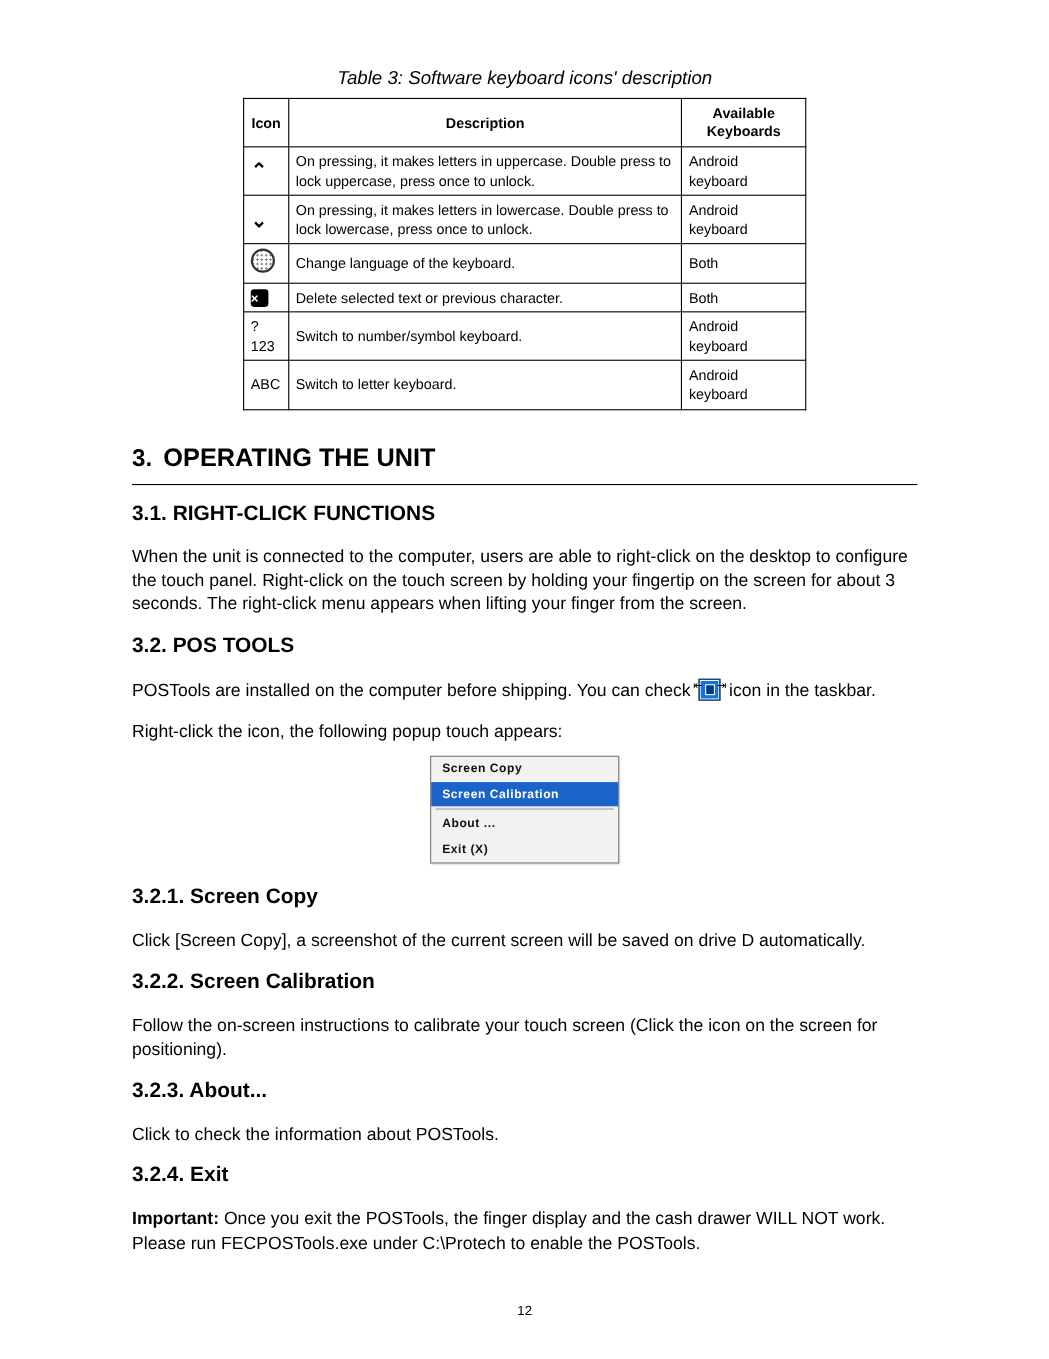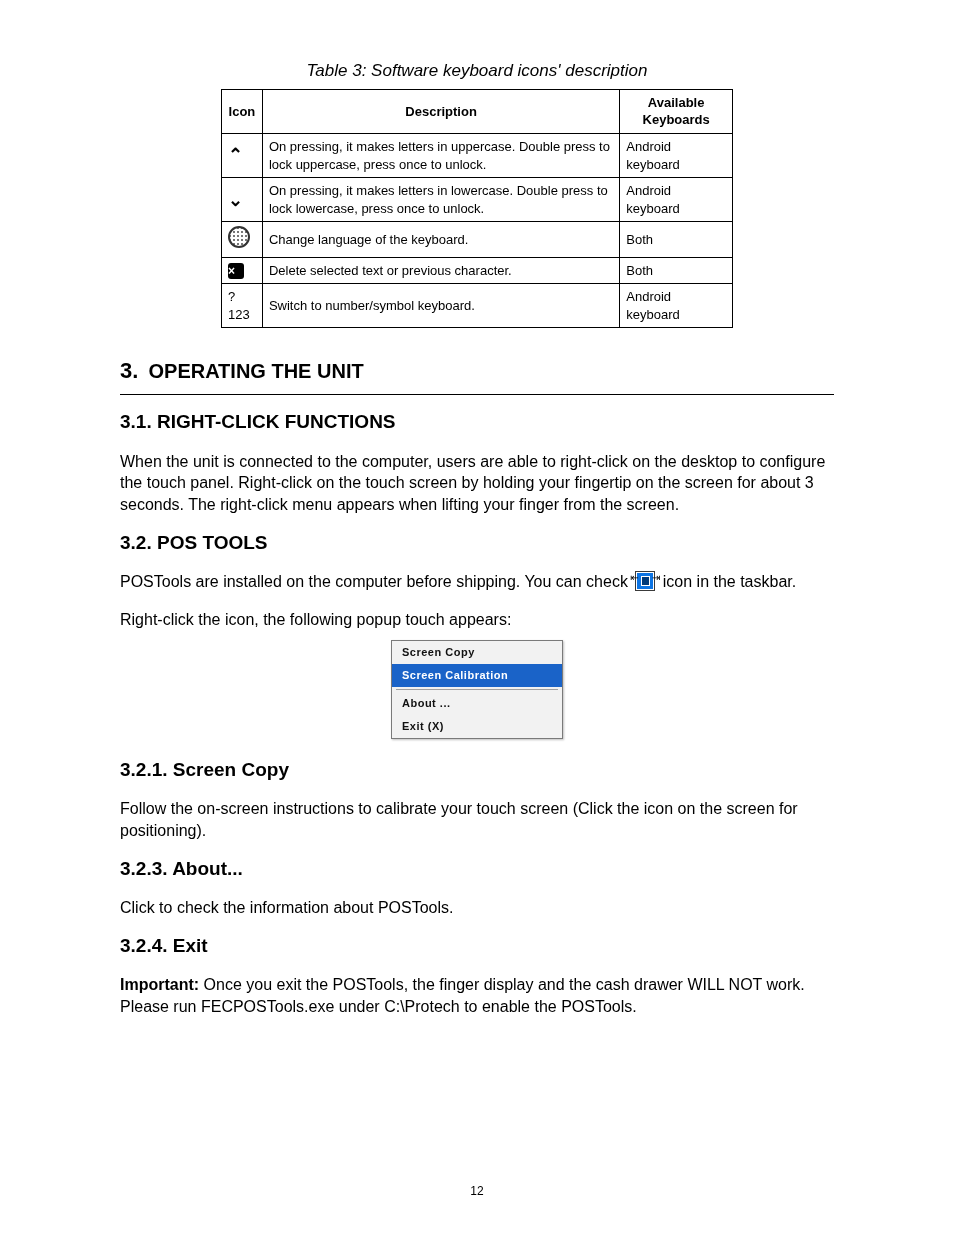--- a/index.html
+++ b/index.html
@@ -73,21 +73,21 @@
     font-weight: bold;
     font-size: 12px;
     line-height: 16px;
   }
   h2.section-num {
     font-size: 22px;
     font-weight: bold;
     margin: 10px 0 4px 0;
   }
   h2.section-num .sub {
-    font-size: 20px;
+    font-size: 23px;
     font-weight: bold;
     margin-left: 4px;
     margin-top: 48px;
   }
   h3.subsection {
     font-size: 19px;
     font-weight: bold;
     margin: 14px 0 4px 0;
   }
   p {
@@ -205,20 +205,25 @@
       <td>Both</td>
     </tr>
     <tr>
       <td class="icon-cell"><span class="close-x">×</span></td>
       <td>Delete selected text or previous character.</td>
       <td>Both</td>
     </tr>
     <tr>
       <td class="icon-cell">?123</td>
       <td>Switch to number/symbol keyboard.</td>
+      <td>Android keyboard</td>
+    </tr>
+    <tr>
+      <td class="icon-cell">ABC</td>
+      <td>Switch to letter keyboard.</td>
       <td>Android keyboard</td>
     </tr>
   </tbody>
 </table>
 
 <h2 class="section-num">
   <span>3.</span>
   <span class="sub">OPERATING THE UNIT</span>
 </h2>
 <hr class="rule">
@@ -247,21 +252,26 @@
     <div class="sep"></div>
     <div class="item">About ...</div>
     <div class="item">Exit (X)</div>
   </div>
 </div>
 
 <h3 class="subsection">
   <span>3.2.1.</span>
   <span>Screen Copy</span>
 </h3>
-
+<p>Click [Screen Copy], a screenshot of the current screen will be saved on drive D automatically.</p>
+
+<h3 class="subsection">
+  <span>3.2.2.</span>
+  <span>Screen Calibration</span>
+</h3>
 <p>Follow the on-screen instructions to calibrate your touch screen (Click the icon on the screen for positioning).</p>
 
 <h3 class="subsection">
   <span>3.2.3.</span>
   <span>About...</span>
 </h3>
 <p>Click to check the information about POSTools.</p>
 
 <h3 class="subsection">
   <span>3.2.4.</span>

